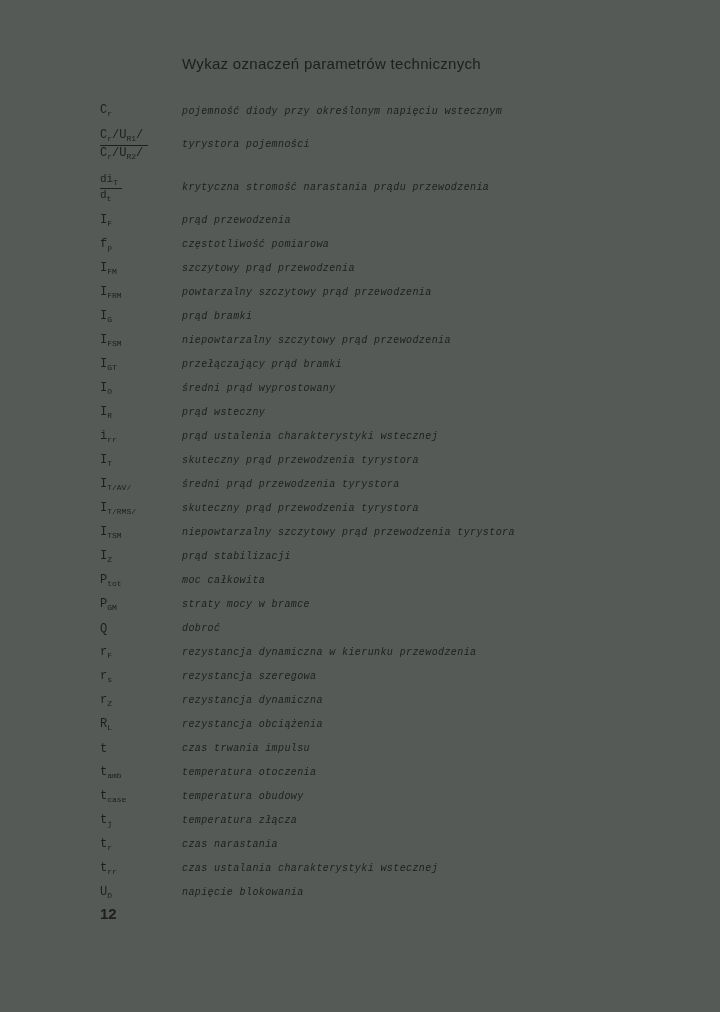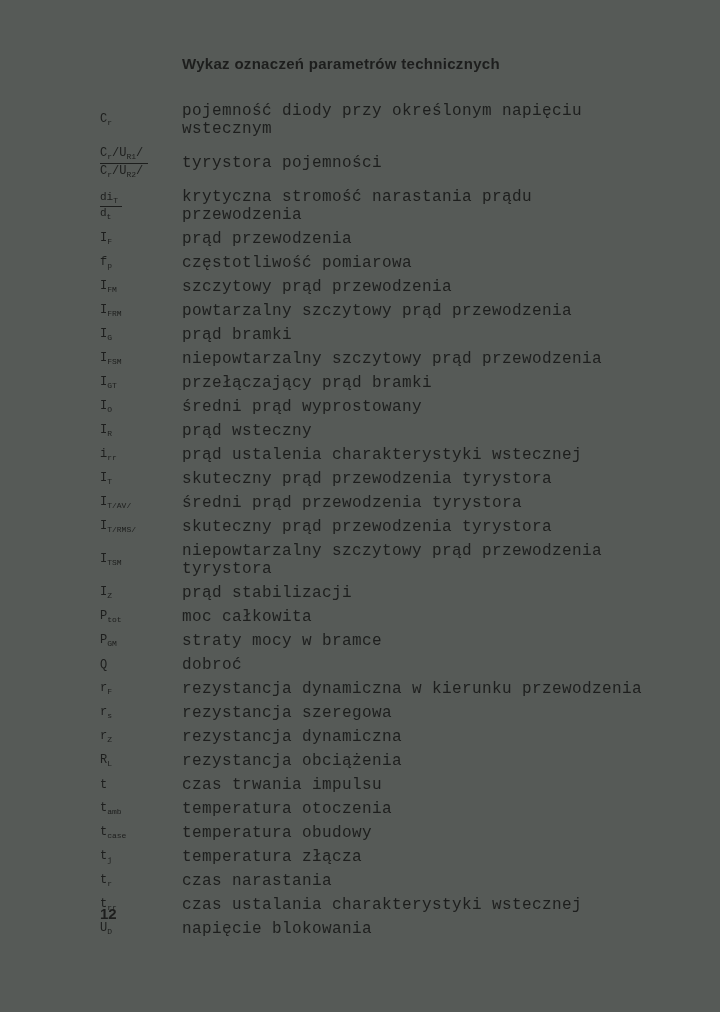--- a/index.html
+++ b/index.html
@@ -14,21 +14,21 @@
   }
   .page {
     position: relative;
     width: 720px;
     height: 1012px;
     box-sizing: border-box;
     padding: 55px 60px 40px 100px;
   }
   .title {
     font-family: Arial, Helvetica, sans-serif;
-    font-weight: bold;
+    font-weight: normal;
     font-size: 15px;
     margin-left: 82px;
     margin-bottom: 30px;
     letter-spacing: 0.3px;
   }
   .entries {
     display: flex;
     flex-direction: column;
     gap: 6px;
   }
@@ -44,22 +44,23 @@
     white-space: nowrap;
   }
   .sym .main {
     font-size: 12px;
   }
   .sym sub {
     font-size: 8px;
     vertical-align: sub;
   }
   .desc {
-    font-size: 16px;
+    font-size: 10px;
     letter-spacing: 0.4px;
+    font-style: italic;
   }
   .frac {
     display: inline-flex;
     flex-direction: column;
     line-height: 1.05;
     align-items: flex-start;
   }
   .frac .num,
   .frac .den {
     font-size: 12px;

